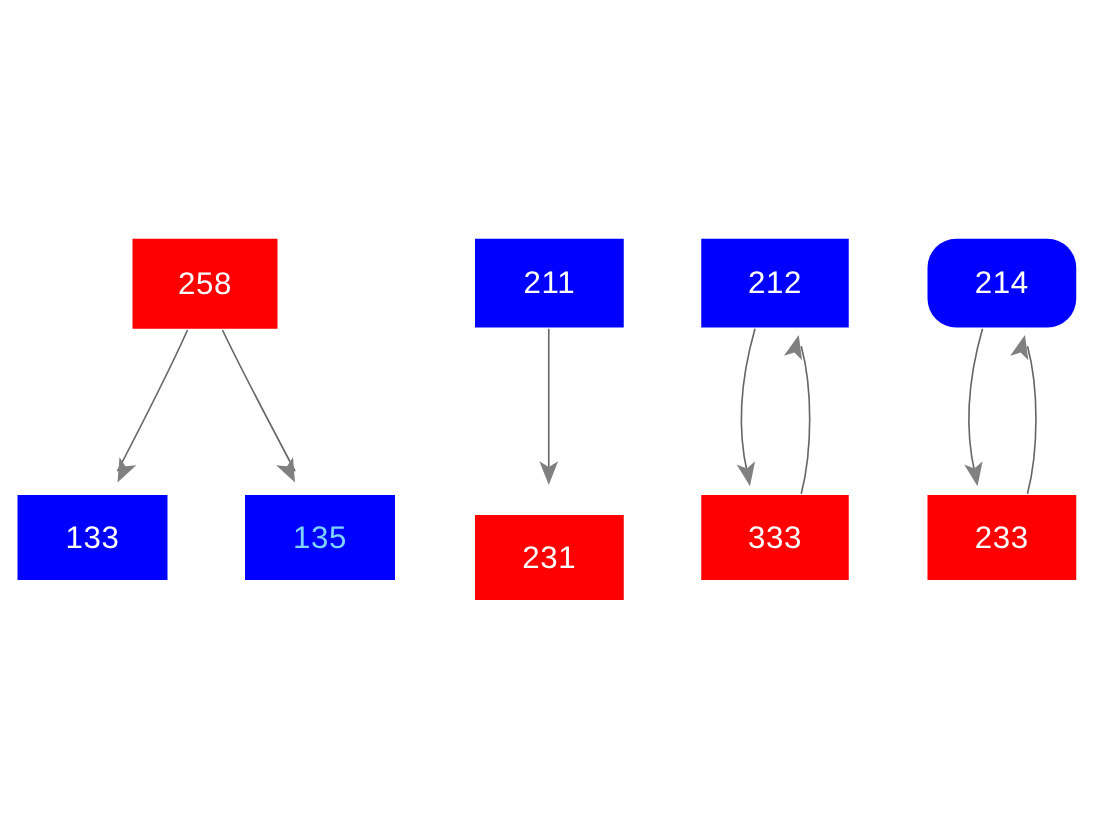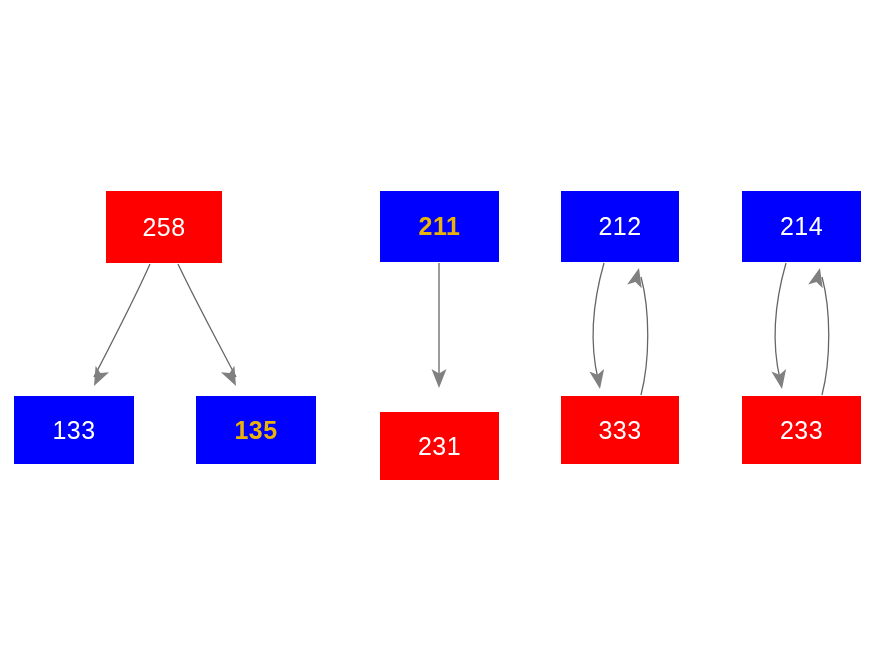--- a/index.html
+++ b/index.html
@@ -72,35 +72,35 @@
   </svg>
 
   <div id="nodes-group">
       <div class="node-rect" style="left: 106px; top: 191px; width: 116px; height: 72px; background: rgb(255, 0, 0);">
         <span class="node-label" style="color: rgb(255, 255, 255);">258</span>
       </div>
       <div class="node-rect" style="left: 14px; top: 396px; width: 120px; height: 68px; background: rgb(0, 0, 255); justify-content: center;">
         <span class="node-label" style="color: rgb(255, 255, 255);">133</span>
       </div>
       <div class="node-rect" style="left: 196px; top: 396px; width: 120px; height: 68px; background: rgb(0, 0, 255);">
-        <span class="node-label" style="color: #eab308; font-weight: bold;">135</span>
+        <span class="node-label" style="color: #7dd3fc;">135</span>
       </div>
       <div class="node-rect" style="left: 380px; top: 191px; width: 119px; height: 71px; background: rgb(0, 0, 255);">
-        <span class="node-label" style="color: #eab308; font-weight: bold;">211</span>
+        <span class="node-label" style="color: #ffffff;">211</span>
       </div>
       <div class="node-rect" style="left: 380px; top: 412px; width: 119px; height: 68px; background: rgb(255, 0, 0);">
         <span class="node-label" style="color: rgb(255, 255, 255);">231</span>
       </div>
       <div class="node-rect" style="left: 561px; top: 191px; width: 118px; height: 71px; background: rgb(0, 0, 255);">
         <span class="node-label" style="color: rgb(255, 255, 255);">212</span>
       </div>
       <div class="node-rect" style="left: 561px; top: 396px; width: 118px; height: 68px; background: rgb(255, 0, 0);">
         <span class="node-label" style="color: rgb(255, 255, 255);">333</span>
       </div>
-      <div class="node-rect" style="left: 742px; top: 191px; width: 119px; height: 71px; background: rgb(0, 0, 255);">
+      <div class="node-rect" style="left: 742px; top: 191px; width: 119px; height: 71px; background: rgb(0, 0, 255); border-radius: 23px;">
         <span class="node-label" style="color: rgb(255, 255, 255);">214</span>
       </div>
       <div class="node-rect" style="left: 742px; top: 396px; width: 119px; height: 68px; background: rgb(255, 0, 0); text-align: right;">
         <span class="node-label" style="color: rgb(255, 255, 255);">233</span>
       </div>
     </div>
 
 </div>
 
 </body></html>

